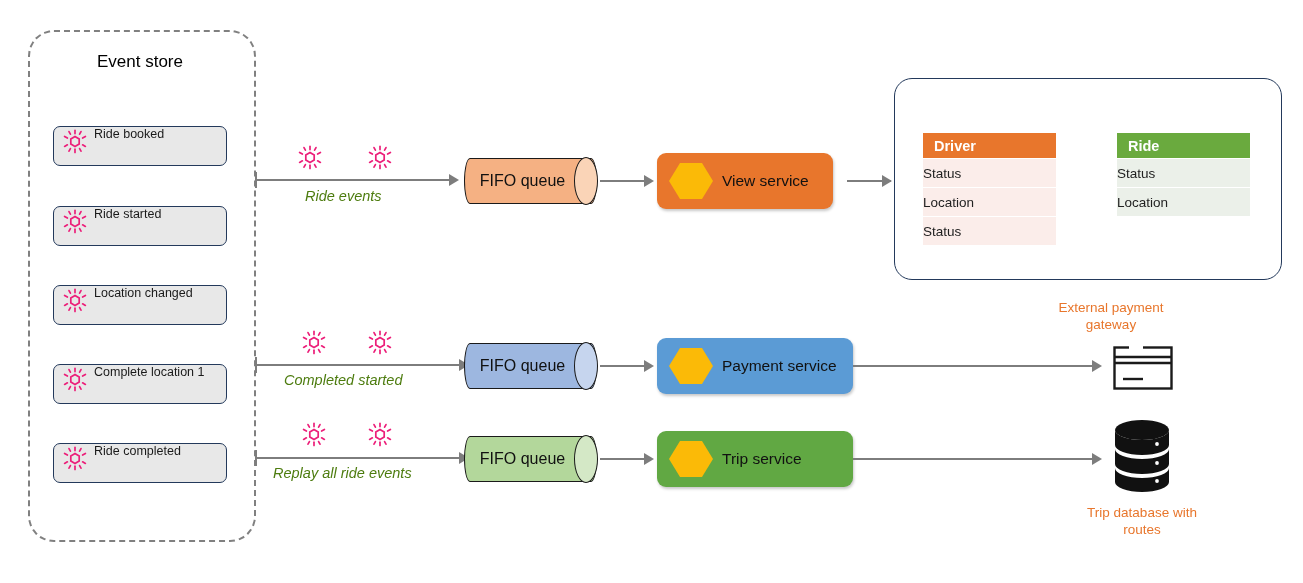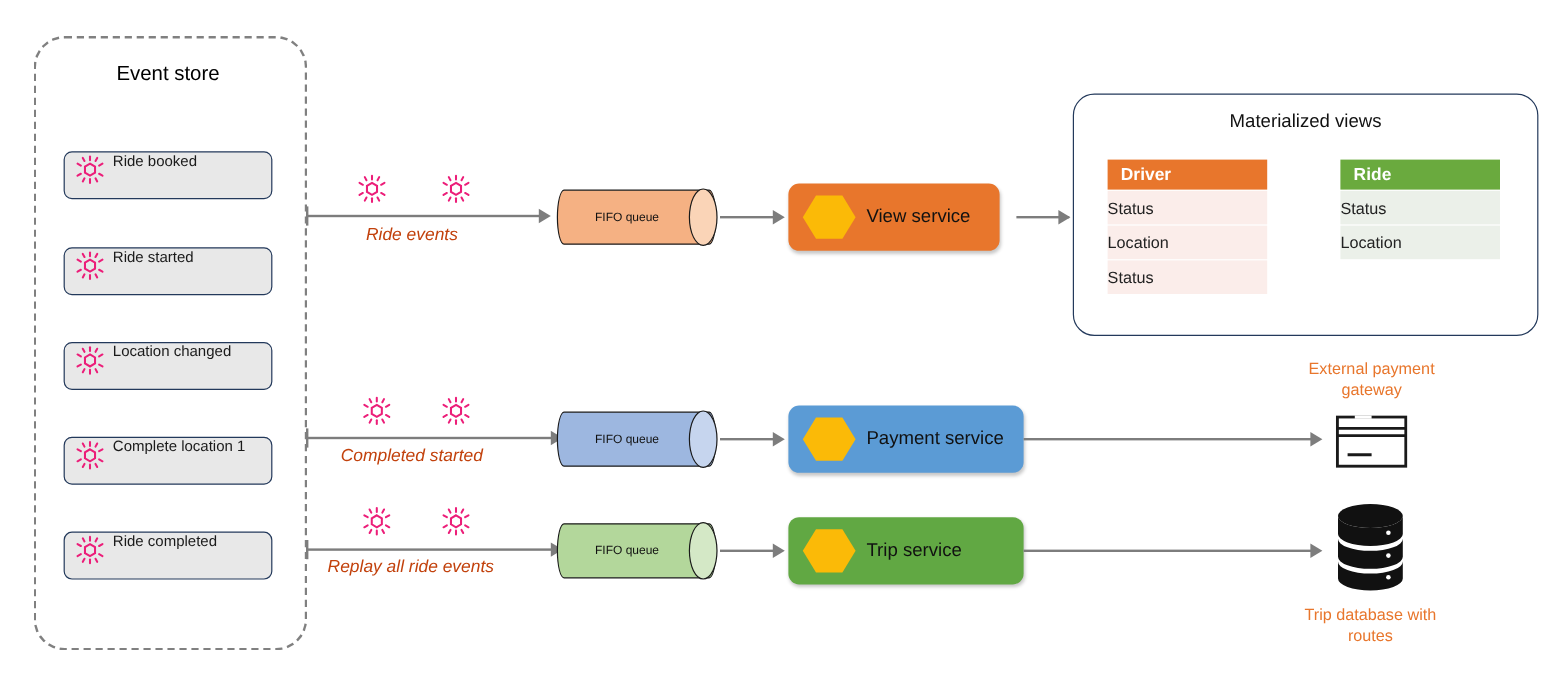--- a/index.html
+++ b/index.html
@@ -28,37 +28,37 @@
             display:flex;align-items:center;justify-content:center;}
 
   
   .flowline{background:#7d7d7d;height:2px;}
   .tick{background:#7d7d7d;width:2px;}
   .arrowhead{
     width:0;height:0;border-top:6px solid transparent;
     border-bottom:6px solid transparent;border-left:10px solid #7d7d7d;
   }
   .flow-caption{
-    font-style:italic;font-size:14.5px;color:#c2410c;white-space:nowrap;
+    font-style:italic;font-size:14.5px;color:#4d7c0f;white-space:nowrap;
   }
 
   
   .queue{
     width:133px;height:46px;border-radius:4px;position:absolute;
   }
   .queue .body{
     position:absolute;inset:0;border:1.6px solid #1a1a1a;border-radius:6px/23px;
   }
   .queue .cap{
     position:absolute;right:-1px;top:-1px;width:22px;height:46px;
     border:1.6px solid #1a1a1a;border-radius:50%;
   }
   .queue .qlabel{
     position:absolute;inset:0;display:flex;align-items:center;
-    justify-content:center;font-size:10px;color:#111;padding-right:16px;
+    justify-content:center;font-size:16px;color:#111;padding-right:16px;
   }
 
   
   .service{
     height:56px;border-radius:9px;display:flex;align-items:center;
     box-shadow:1px 2px 3px rgba(0,0,0,.22);
   }
   .hexwrap{width:46px;height:40px;margin-left:11px;flex:0 0 46px;}
   .service-label{font-size:15.5px;color:#111;margin-left:8px;}
 
@@ -253,21 +253,20 @@
         <polygon points="12,2 34,2 45,20 34,38 12,38 1,20" fill="#FBBA07"></polygon>
       </svg>
   </span>
   <span class="service-label">View service</span>
 </div>
 
 <div class="abs flowline" style="left:847px;top:180px;width:44px"></div>
 <div class="abs arrowhead" style="left:882px;top:175px"></div>
 
 <div class="abs" id="mat-views">
-  <div id="mat-views-title">Materialized views</div>
 
   <div class="mv-table" style="left:28px;top:54px">
     <div class="mv-head" style="background:#E8762C">Driver</div>
     <div class="mv-row" style="background:#FBEDEA">Status</div>
     <div class="mv-row" style="background:#FBEDEA">Location</div>
     <div class="mv-row" style="background:#FBEDEA">Status</div>
   </div>
 
   <div class="mv-table" style="left:222px;top:54px">
     <div class="mv-head" style="background:#6AAA3E">Ride</div>
@@ -330,21 +329,21 @@
     <svg width="46" height="40" viewBox="0 0 46 40">
         <polygon points="12,2 34,2 45,20 34,38 12,38 1,20" fill="#FBBA07"></polygon>
       </svg>
   </span>
   <span class="service-label">Payment service</span>
 </div>
 
 <div class="abs flowline" style="left:853px;top:365px;width:242px"></div>
 <div class="abs arrowhead" style="left:1092px;top:360px"></div>
 
-<div class="ext-caption" style="left:1058px;top:300px;width:170px">External payment
+<div class="ext-caption" style="left:1026px;top:300px;width:170px">External payment
 gateway</div>
 <span class="abs" style="left:1113px;top:346px">
   <svg width="60" height="44" viewBox="0 0 60 44">
     <rect x="1.5" y="1.5" width="57" height="41" fill="#fff" stroke="#1a1a1a" stroke-width="2.4"></rect>
     <line x1="1.5" y1="11" x2="58.5" y2="11" stroke="#1a1a1a" stroke-width="2.4"></line>
     <line x1="1.5" y1="17" x2="58.5" y2="17" stroke="#1a1a1a" stroke-width="2.4"></line>
     <line x1="10" y1="33" x2="30" y2="33" stroke="#1a1a1a" stroke-width="2.4"></line>
     <line x1="16" y1="1.5" x2="30" y2="1.5" stroke="#fff" stroke-width="3"></line>
   </svg>
 </span>

